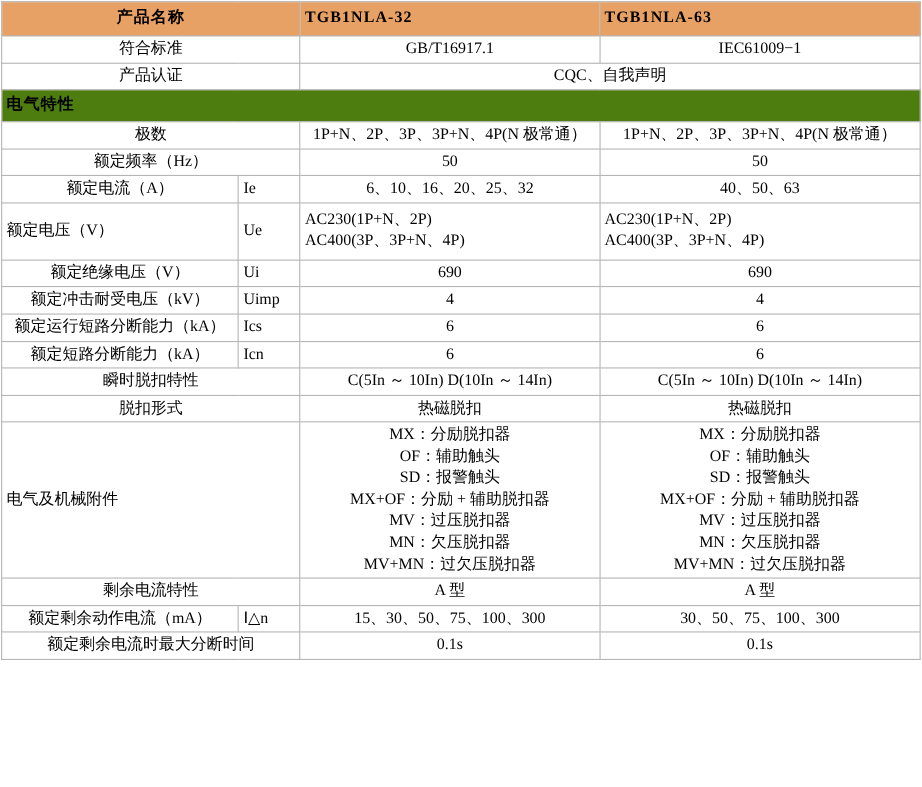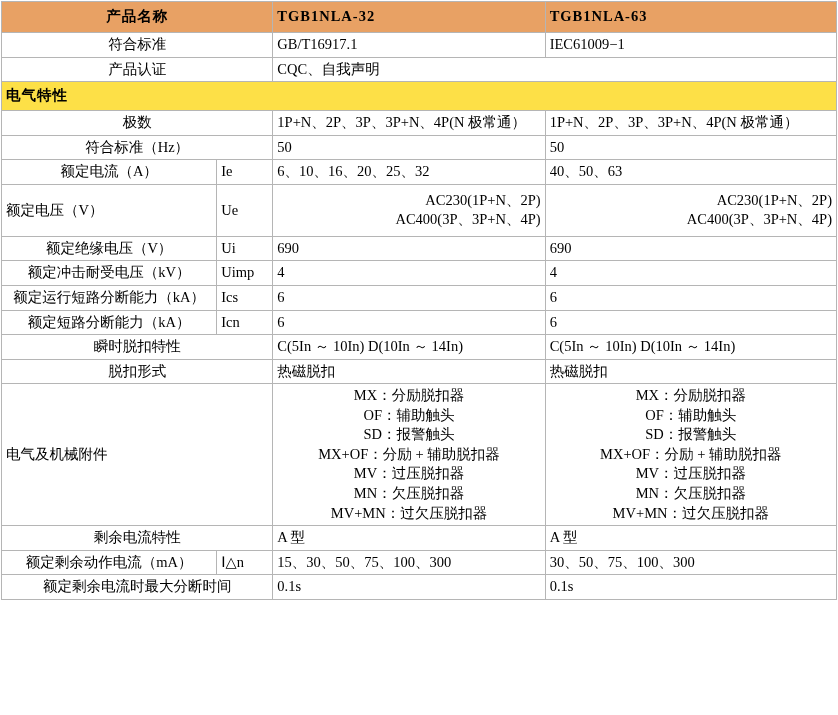--- a/index.html
+++ b/index.html
@@ -41,44 +41,44 @@
     height: 26px;
     letter-spacing: 1px;
   }
   td.header-name {
     background: #e8a164;
     color: #ffffff;
     font-weight: bold;
     text-align: center;
   }
   td.section {
-    background: #fde047;
+    background: #4d7c0f;
     color: #ffffff;
     font-weight: bold;
     text-align: left;
     padding-left: 8px;
     height: 24px;
     letter-spacing: 1px;
   }
   td.label {
     text-align: center;
     padding-left: 6px;
     white-space: nowrap;
   }
   td.code {
     text-align: left;
     padding-left: 2px;
     font-family: "Liberation Serif", serif;
     white-space: nowrap;
   }
   td.val {
-    text-align: left;
+    text-align: center;
   }
   td.val-multi {
-    text-align: right;
+    text-align: left;
     line-height: 1.9;
   }
   td.acc {
     text-align: center;
     line-height: 2.45;
     padding: 8px 4px;
   }
   td.label-mid {
     text-align: left;
     padding-left: 6px;
@@ -120,21 +120,21 @@
       <td class="section" colspan="4">电气特性</td>
     </tr>
 
     <tr class="row-h">
       <td class="label" colspan="2">极数</td>
       <td class="val nowrap">1P+N、2P、3P、3P+N、4P(N 极常通）</td>
       <td class="val nowrap">1P+N、2P、3P、3P+N、4P(N 极常通）</td>
     </tr>
 
     <tr class="row-h">
-      <td class="label" colspan="2">符合标准（Hz）</td>
+      <td class="label" colspan="2">额定频率（Hz）</td>
       <td class="val">50</td>
       <td class="val">50</td>
     </tr>
 
 
     <tr class="row-h">
       <td class="label">额定电流（A）</td>
       <td class="code">Ie</td>
       <td class="val">6、10、16、20、25、32</td>
       <td class="val">40、50、63</td>

